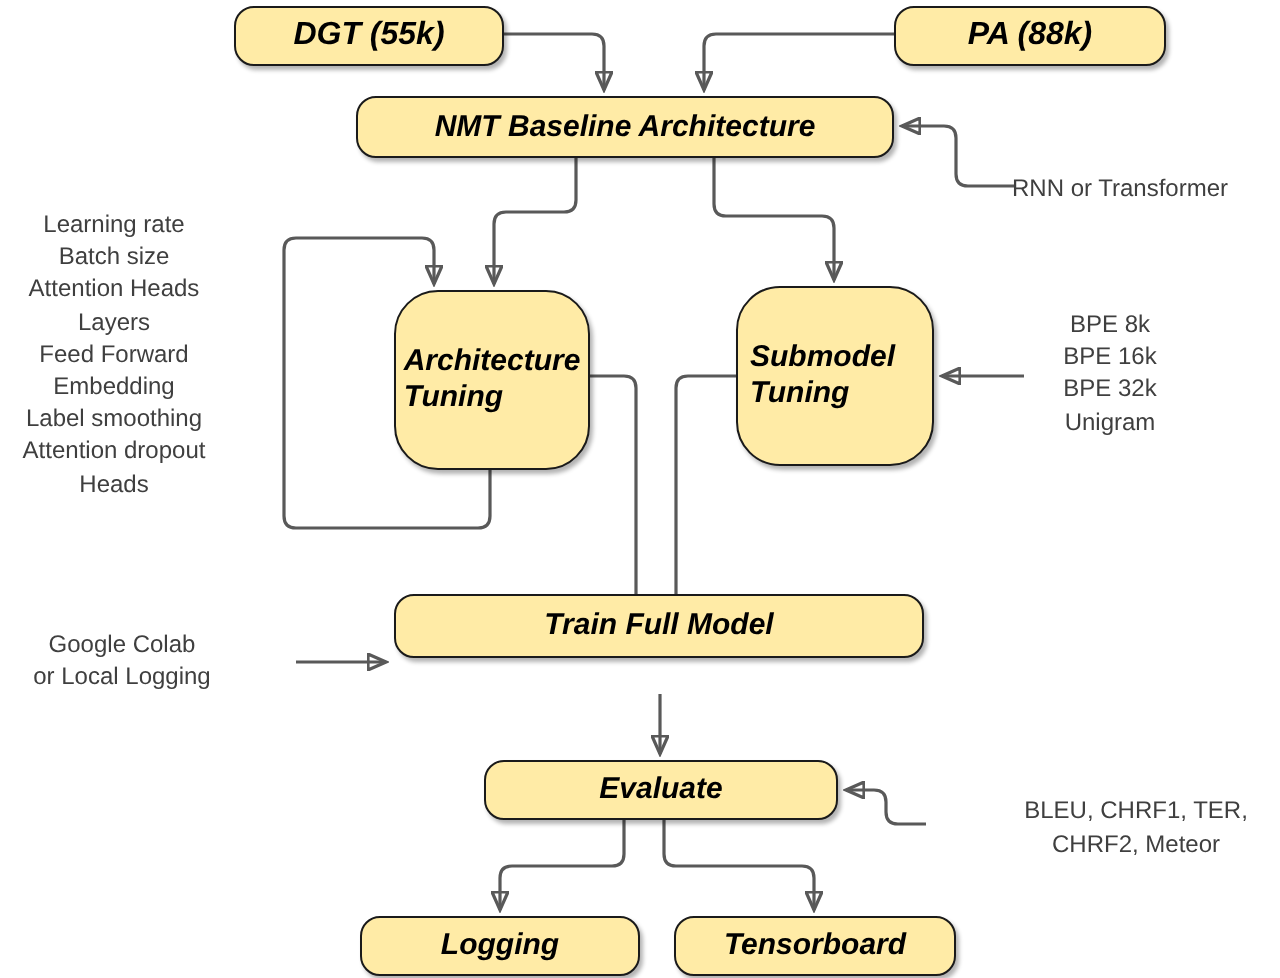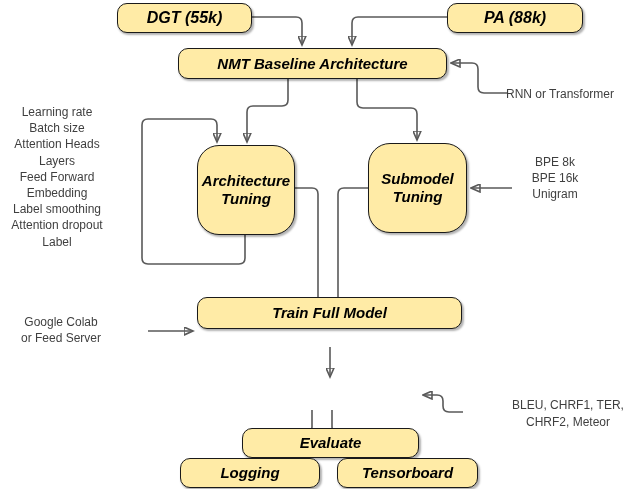--- a/index.html
+++ b/index.html
@@ -21,21 +21,20 @@
   #stage{position:absolute;left:0;top:0;width:640px;height:489px;}
   svg.wires{position:absolute;left:0;top:0;z-index:1;}
   svg.wires path{fill:none;stroke:var(--connector);stroke-width:1.6;}
   .node{
     position:absolute;z-index:2;
     background:var(--node-fill);
     border:1.6px solid var(--node-border);
     border-radius:10px;
     box-shadow:1.5px 2px 2px rgba(0,0,0,0.30);
     display:flex;align-items:center;justify-content:center;
-    text-align:center;
     font-weight:bold;font-style:italic;
     font-size:15px;line-height:1.2;
     color:var(--node-text);
   }
   .node.big{font-size:16px;}
   .node.square{border-radius:22px;padding:12px 6px;}
   .ann{
     position:absolute;z-index:2;
     color:var(--annotation-text);
     font-size:12px;line-height:16.2px;
@@ -89,49 +88,50 @@
   <div class="node big" style="left:447px;top:3px;width:136px;height:30px;">PA (88k)</div>
 
   <div class="node" style="left:178px;top:48px;width:269px;height:31px;">NMT Baseline Architecture</div>
 
   <div class="node square" style="left:197px;top:145px;width:98px;height:90px;">Architecture Tuning</div>
 
   <div class="node square" style="left:368px;top:143px;width:99px;height:90px;">Submodel Tuning</div>
 
   <div class="node" style="left:197px;top:297px;width:265px;height:32px;">Train Full Model</div>
 
-  <div class="node" style="left:242px;top:380px;width:177px;height:30px;margin-top:48px;">Evaluate</div>
+  <div class="node" style="left:242px;top:380px;width:177px;height:30px;">Evaluate</div>
 
   <div class="node" style="left:180px;top:458px;width:140px;height:30px;">Logging</div>
 
   <div class="node" style="left:337px;top:458px;width:141px;height:30px;">Tensorboard</div>
 
   <div class="ann" style="left:0;top:104px;width:114px;">
     <span>Learning rate</span>
     <span>Batch size</span>
     <span>Attention Heads</span>
     <span>Layers</span>
     <span>Feed Forward</span>
     <span>Embedding</span>
     <span>Label smoothing</span>
     <span>Attention dropout</span>
-    <span>Label</span>
+    <span>Heads</span>
   </div>
 
   <div class="ann" style="left:506px;top:86px;width:140px;text-align:left;">RNN or Transformer</div>
 
   <div class="ann" style="left:505px;top:154px;width:100px;">
     <span>BPE 8k</span>
     <span>BPE 16k</span>
+    <span>BPE 32k</span>
     <span>Unigram</span>
   </div>
 
   <div class="ann" style="left:5px;top:314px;width:112px;">
     <span>Google Colab</span>
-    <span>or Feed Server</span>
+    <span>or Local Logging</span>
   </div>
 
   <div class="ann" style="left:490px;top:397px;width:156px;line-height:17px;">
     <span>BLEU, CHRF1, TER,</span>
     <span>CHRF2, Meteor</span>
   </div>
 
 </div>
 
 </body></html>

